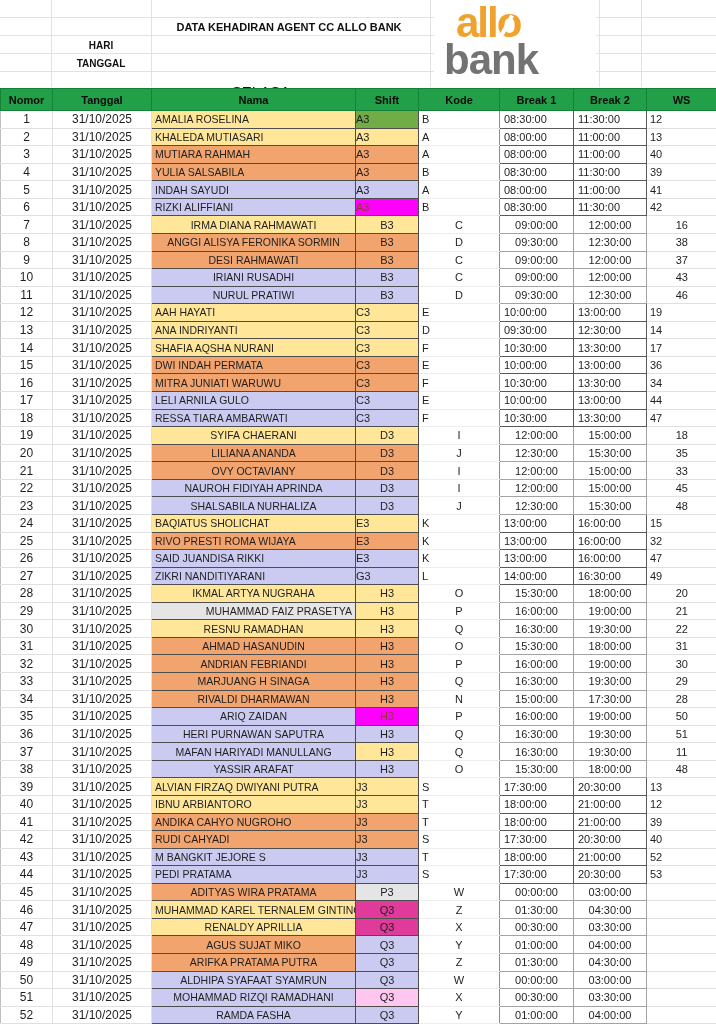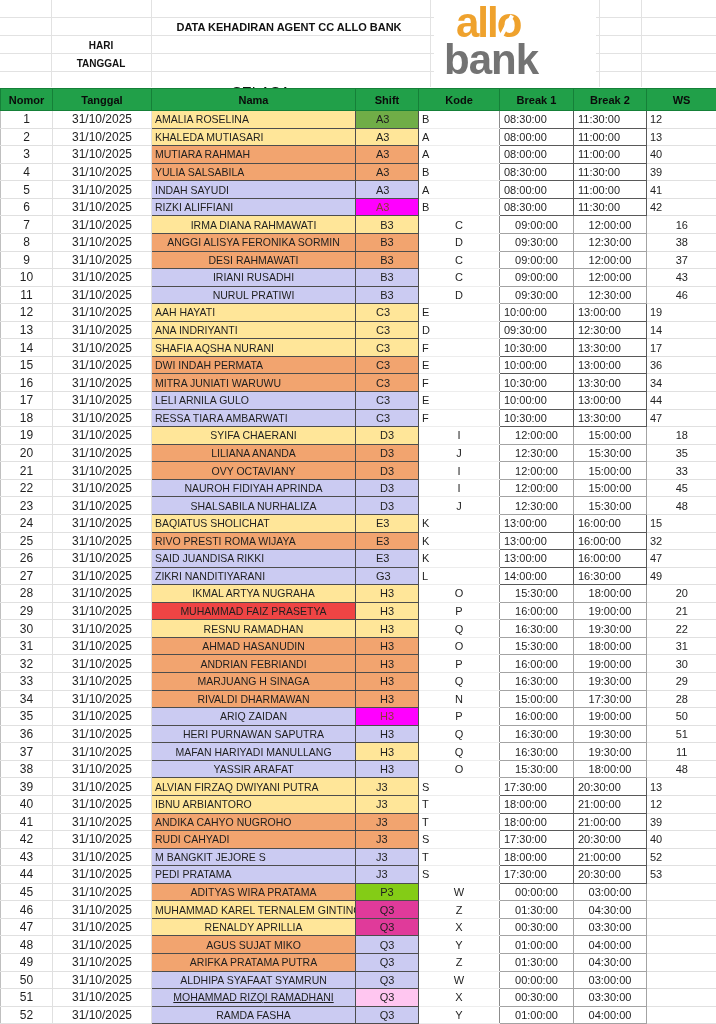--- a/index.html
+++ b/index.html
@@ -30,21 +30,21 @@
   table{position:absolute;left:0;top:88px;width:716px;border-collapse:collapse;table-layout:fixed;}
   td,th{box-sizing:border-box;overflow:hidden;white-space:nowrap;padding:0 2px;}
   thead th{height:22px;background:#21a049;color:#0b0b0b;font-size:11px;font-weight:bold;
            text-align:center;border:1px solid #158038;}
   tbody td{height:17.577px;font-size:11px;}
   td.c-no{ text-align:center;font-size:12px;border-left:1px solid #bfbfbf;
            border-right:1px solid #e0e0e0;border-bottom:1px solid #e0e0e0;}
   td.c-date{text-align:center;font-size:12px;border-right:1px solid #e0e0e0;
             border-bottom:1px solid #e0e0e0;}
   td.c-name{font-size:10.5px;border:1px solid #4d4d4d;padding:0 3px;}
-  td.c-shift{border:1px solid #4d4d4d;padding:0 20px;}
+  td.c-shift{border:1px solid #4d4d4d;padding:0 0;}
   td.c-kode{background:#fff;border-left:1px solid #4d4d4d;border-right:1px solid #8c8c8c;
             border-bottom:1px solid #ededed;padding:0 3px;}
   td.c-b1,td.c-b2{background:#fff;}
   td.c-ws{border-bottom:1px solid #e0e0e0;padding:0 3px;}
   tr.row-left  td.c-name, tr.row-left  td.c-shift, tr.row-left  td.c-kode,
   tr.row-left  td.c-b1,   tr.row-left  td.c-b2,    tr.row-left  td.c-ws {text-align:left;}
   tr.row-center td.c-name, tr.row-center td.c-shift, tr.row-center td.c-kode,
   tr.row-center td.c-b1,   tr.row-center td.c-b2,    tr.row-center td.c-ws {text-align:center;}
   tr.row-left  td.c-b1, tr.row-left  td.c-b2{border:1px solid #595959;padding:0 4px;}
   tr.row-left  td.c-ws{border-left:1px solid #595959;}
@@ -381,21 +381,21 @@
           <td class="c-name" style="background: rgb(255, 230, 153); margin-top: 17px;">IKMAL ARTYA NUGRAHA</td>
           <td class="c-shift" style="background: rgb(255, 230, 153);">H3</td>
           <td class="c-kode">O</td>
           <td class="c-b1">15:30:00</td>
           <td class="c-b2">18:00:00</td>
           <td class="c-ws">20</td>
         </tr>
         <tr class="row-center">
           <td class="c-no">29</td>
           <td class="c-date">31/10/2025</td>
-          <td class="c-name" style="background: #ef4444;">MUHAMMAD FAIZ PRASETYA</td>
+          <td class="c-name" style="background: #e5e5e5; text-align: right;">MUHAMMAD FAIZ PRASETYA</td>
           <td class="c-shift" style="background: rgb(255, 230, 153);">H3</td>
           <td class="c-kode">P</td>
           <td class="c-b1">16:00:00</td>
           <td class="c-b2">19:00:00</td>
           <td class="c-ws">21</td>
         </tr>
         <tr class="row-center">
           <td class="c-no">30</td>
           <td class="c-date">31/10/2025</td>
           <td class="c-name" style="background: rgb(255, 230, 153);">RESNU RAMADHAN</td>
@@ -542,21 +542,21 @@
           <td class="c-shift" style="background: rgb(203, 203, 242);">J3</td>
           <td class="c-kode">S</td>
           <td class="c-b1">17:30:00</td>
           <td class="c-b2">20:30:00</td>
           <td class="c-ws">53</td>
         </tr>
         <tr class="row-center">
           <td class="c-no">45</td>
           <td class="c-date">31/10/2025</td>
           <td class="c-name" style="background: rgb(242, 164, 111);">ADITYAS WIRA PRATAMA</td>
-          <td class="c-shift" style="background: #84cc16;">P3</td>
+          <td class="c-shift" style="background: #e5e5e5;">P3</td>
           <td class="c-kode">W</td>
           <td class="c-b1">00:00:00</td>
           <td class="c-b2">03:00:00</td>
           <td class="c-ws"></td>
         </tr>
         <tr class="row-center">
           <td class="c-no">46</td>
           <td class="c-date">31/10/2025</td>
           <td class="c-name" style="background: rgb(255, 230, 153);">MUHAMMAD KAREL TERNALEM GINTING</td>
           <td class="c-shift" style="background: rgb(224, 58, 154);">Q3</td>
@@ -601,21 +601,21 @@
           <td class="c-name" style="background: rgb(203, 203, 242);">ALDHIPA SYAFAAT SYAMRUN</td>
           <td class="c-shift" style="background: rgb(203, 203, 242);">Q3</td>
           <td class="c-kode">W</td>
           <td class="c-b1">00:00:00</td>
           <td class="c-b2">03:00:00</td>
           <td class="c-ws"></td>
         </tr>
         <tr class="row-center">
           <td class="c-no">51</td>
           <td class="c-date">31/10/2025</td>
-          <td class="c-name" style="background: rgb(203, 203, 242); text-decoration: underline;">MOHAMMAD RIZQI RAMADHANI</td>
+          <td class="c-name" style="background: rgb(203, 203, 242);">MOHAMMAD RIZQI RAMADHANI</td>
           <td class="c-shift" style="background: rgb(255, 198, 240);">Q3</td>
           <td class="c-kode">X</td>
           <td class="c-b1">00:30:00</td>
           <td class="c-b2">03:30:00</td>
           <td class="c-ws"></td>
         </tr>
         <tr class="row-center">
           <td class="c-no">52</td>
           <td class="c-date">31/10/2025</td>
           <td class="c-name" style="background: rgb(203, 203, 242);">RAMDA FASHA</td>

